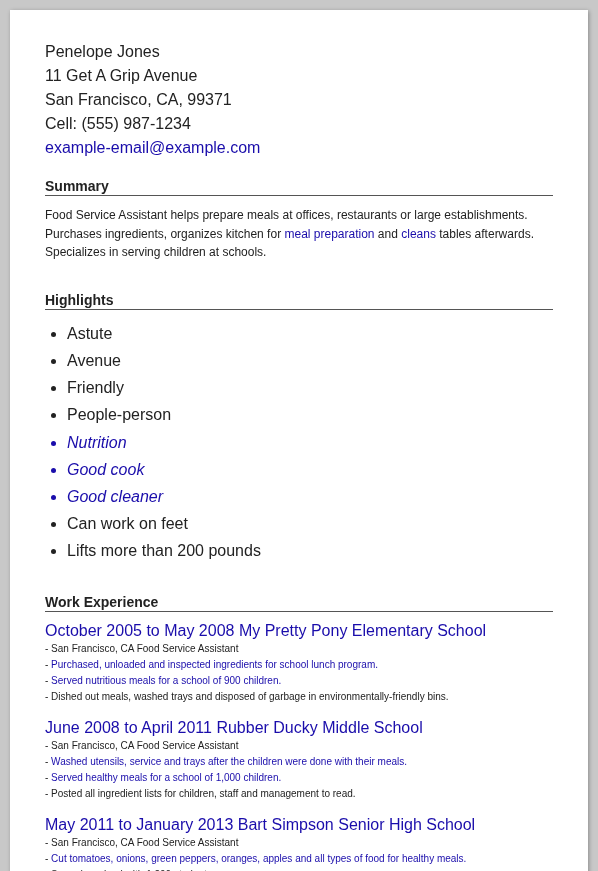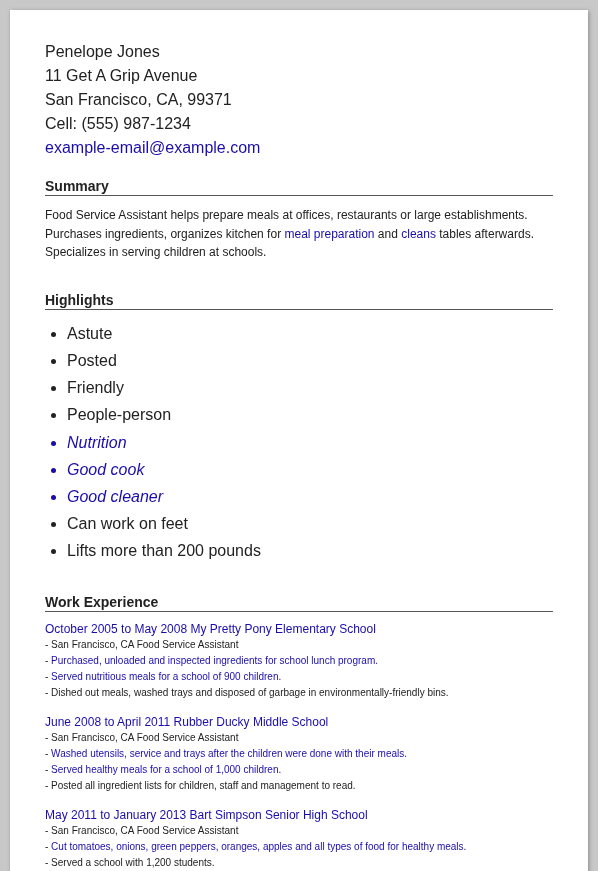--- a/index.html
+++ b/index.html
@@ -64,21 +64,21 @@
       line-height: 1.7;
     }
     .highlights-list li.colored {
       color: #1a0dab;
       font-style: italic;
     }
     .work-exp-entry {
       margin-bottom: 14px;
     }
     .work-exp-title {
-      font-size: 12px;
+      font-size: 16px;
       color: #1a0dab;
       margin-bottom: 1px;
     }
     .work-exp-details {
       font-size: 10px;
       color: #222;
       line-height: 1.6;
     }
     .work-exp-details .colored {
       color: #1a0dab;
@@ -108,21 +108,21 @@
       Specializes in serving children at schools.
     </div>
   </div>
 
   <div class="spacer"></div>
 
   <div class="section">
     <div class="section-title">Highlights</div>
     <ul class="highlights-list">
       <li>Astute</li>
-      <li>Posted</li>
+      <li>Avenue</li>
       <li>Friendly</li>
       <li>People-person</li>
       <li class="colored">Nutrition</li>
       <li class="colored">Good cook</li>
       <li class="colored">Good cleaner</li>
       <li>Can work on feet</li>
       <li>Lifts more than 200 pounds</li>
     </ul>
   </div>
 

